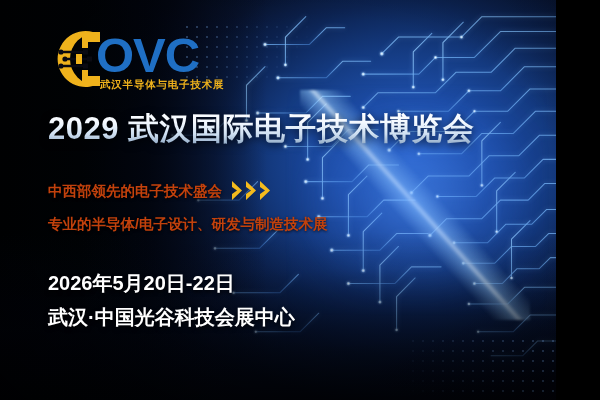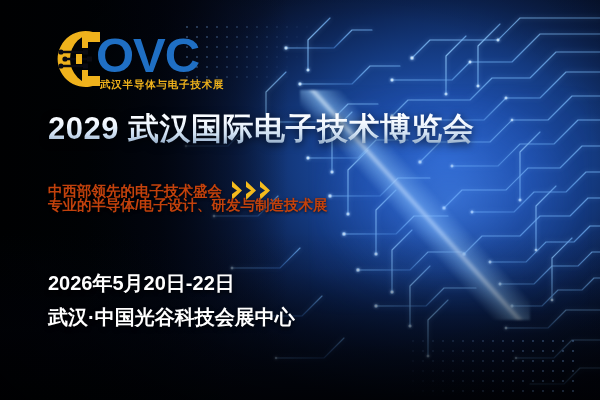--- a/index.html
+++ b/index.html
@@ -1,19 +1,19 @@
 <!DOCTYPE html>
 <html><head>
 <meta charset="utf-8">
 <style>
   html,body{margin:0;padding:0;background:#000;}
   body{width:600px;height:400px;overflow:hidden;
        font-family:"Liberation Sans","DejaVu Sans",sans-serif;}
 
-  #poster{position:relative;width:600px;height:400px;overflow:hidden;
+  #poster{position:relative;width:556px;height:400px;overflow:hidden;
           background:#05070f;}
 
   
   .bg-base{position:absolute;inset:0;
     background:
       radial-gradient(ellipse 56% 62% at 74% 40%, #2a63c8 0%, #1d4da6 26%, #143a80 45%, #0c2352 64%, #081533 80%, #04091a 100%),
       linear-gradient(90deg,#000206 0%,#01040c 14%,#040a1a 26%,#071232 40%,#0a1c46 55%,#0c2350 70%,#071436 88%,#030914 100%);
   }
   .bg-dark-left{position:absolute;left:0;top:0;width:48%;height:100%;
     background:linear-gradient(90deg,#000103 0%,#000205 30%,rgba(1,4,12,0.92) 55%,rgba(4,10,26,0.55) 80%,rgba(6,14,34,0) 100%);}
@@ -52,21 +52,21 @@
   .title{position:absolute;left:48px;top:108px;font-size:31px;font-weight:bold;
     letter-spacing:0.5px;white-space:nowrap;
     background:linear-gradient(180deg,#ffffff 0%,#f4f9ff 34%,#cfe0f2 62%,#8fa8c4 88%,#7d96b4 100%);
     -webkit-background-clip:text;background-clip:text;color:transparent;
     -webkit-text-fill-color:transparent;
     filter:drop-shadow(0 2px 4px rgba(0,0,0,0.75));}
 
   .subline{position:absolute;left:48px;font-size:14.5px;font-weight:bold;color:#c2410c;
     white-space:nowrap;text-shadow:0 1px 3px rgba(0,0,0,0.8);}
   .sub1{top:182px;}
-  .sub2{top:196px;text-align:right;}
+  .sub2{top:215px;text-align:right;}
   .arrows{position:absolute;left:231px;top:180px;display:flex;gap:1px;}
   .chev{width:13px;height:21px;}
 
   .info{position:absolute;left:48px;font-size:20px;font-weight:bold;color:#ffffff;
     white-space:nowrap;text-shadow:0 2px 4px rgba(0,0,0,0.85);}
   .date{top:270px;}
   .venue{top:304px;}
 </style>
 </head>
 <body>

